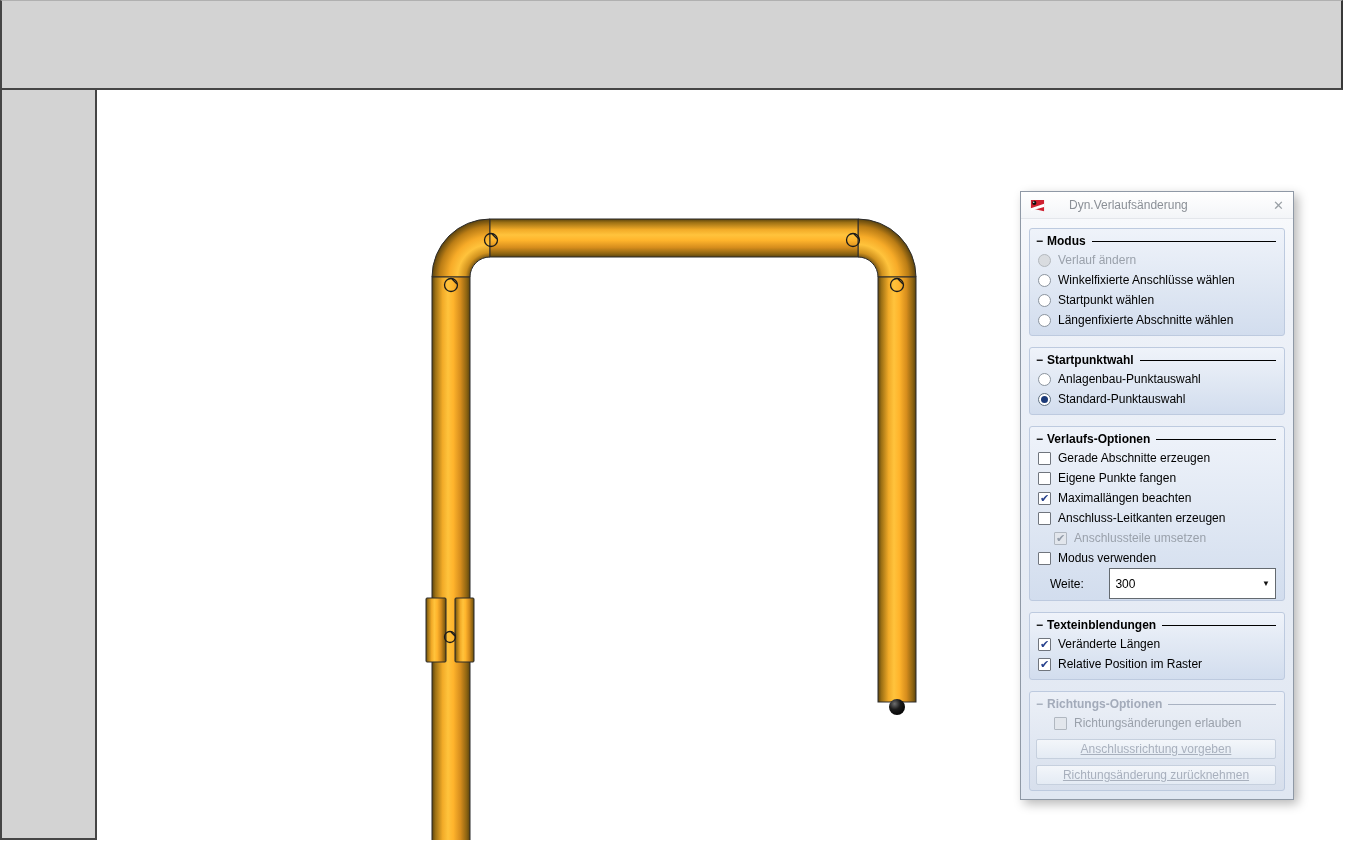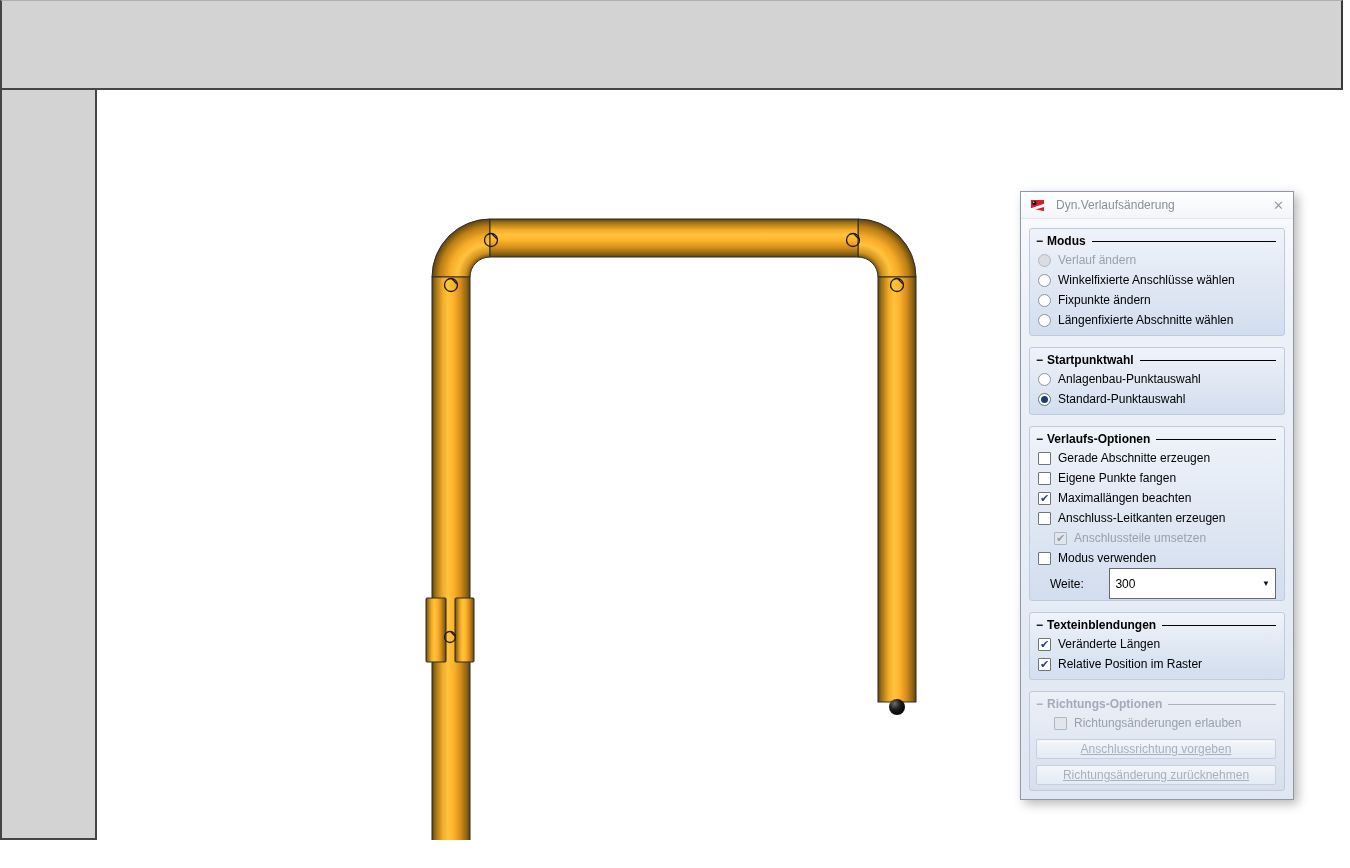--- a/index.html
+++ b/index.html
@@ -11,21 +11,21 @@
   .sidebar{position:absolute;left:0;top:90px;width:97px;height:750px;background:#d3d3d3;
            box-sizing:border-box;border-left:2px solid #454545;border-right:2px solid #454545;
            border-bottom:2px solid #454545;}
   .canvas3d{position:absolute;left:97px;top:90px;width:1253px;height:750px;background:#ffffff;}
   svg.model{position:absolute;left:0;top:0;}
 
   
   .dlg{position:absolute;left:1020px;top:191px;width:274px;box-sizing:border-box;
        border:1px solid #8f99a6;background:linear-gradient(180deg,#fafbfd 0%,#edf1f8 20%,#e0e7f2 100%);
        box-shadow:4px 4px 10px rgba(0,0,0,0.28);}
-  .dlg-title{height:26px;display:flex;align-items:center;gap:11px;padding:0 9px;
+  .dlg-title{height:26px;display:flex;align-items:center;gap:24px;padding:0 9px;
              background:linear-gradient(180deg,#ffffff,#f3f5f8);border-bottom:1px solid #e3e6eb;}
   .dlg-title .txt{color:#8a8f96;font-size:12px;flex:1;}
   .dlg-close{color:#9aa0a6;font-size:13px;line-height:13px;cursor:default;}
   .dlg-body{padding:9px 8px 8px 8px;}
 
   .grp{box-sizing:border-box;border:1px solid #bdcadf;border-radius:3px;margin-bottom:11px;
        padding:3px 8px 5px 6px;background:linear-gradient(180deg,#eff3fa 0%,#dfe7f3 55%,#d2ddee 100%);}
   .grp:last-child{margin-bottom:0;}
   .grp-head{display:flex;align-items:center;font-weight:bold;font-size:12px;height:18px;}
   .g-minus{margin-right:4px;font-weight:bold;}
@@ -164,21 +164,21 @@
       <div class="row dis">
         <span class="radio off"></span>
         <span class="lbl">Verlauf ändern</span>
       </div>
       <div class="row">
         <span class="radio"></span>
         <span class="lbl">Winkelfixierte Anschlüsse wählen</span>
       </div>
       <div class="row">
         <span class="radio"></span>
-        <span class="lbl">Fixpunkte ändern</span>
+        <span class="lbl">Startpunkt wählen</span>
       </div>
       <div class="row">
         <span class="radio"></span>
         <span class="lbl">Längenfixierte Abschnitte wählen</span>
       </div>
     </div>
 
     <div class="grp">
       <div class="grp-head">
         <span class="g-minus">−</span>

